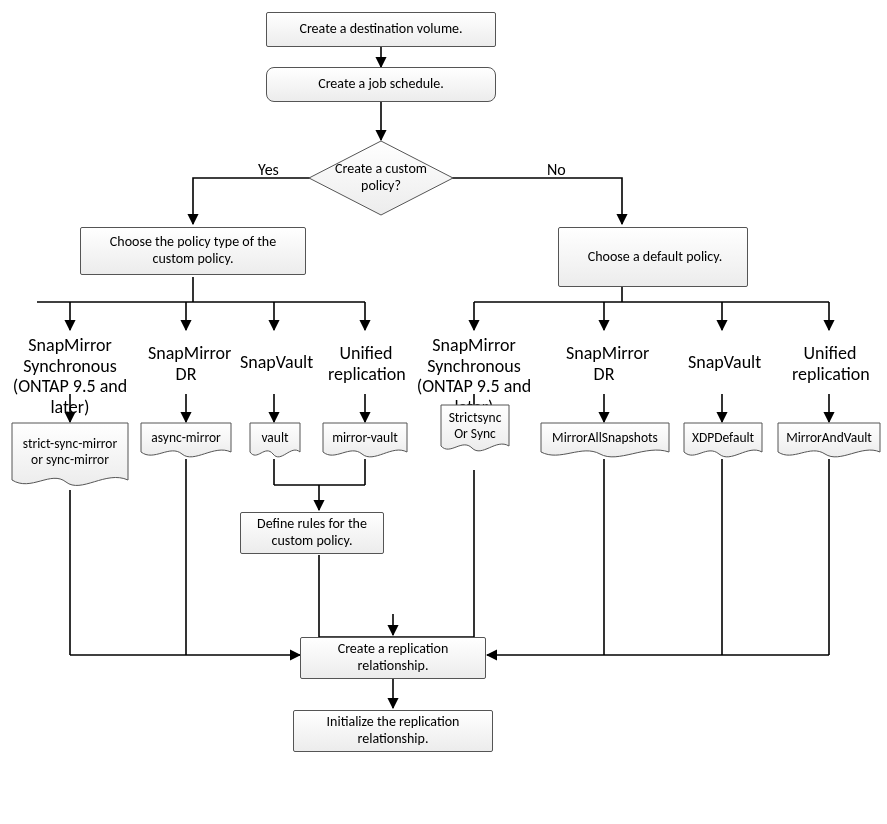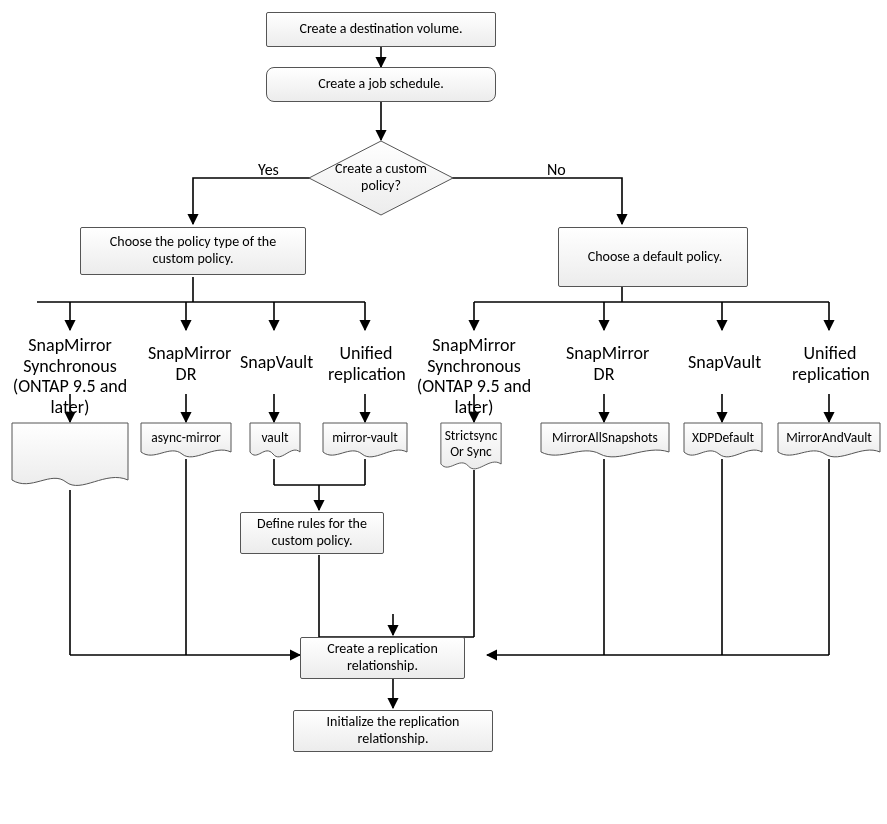--- a/index.html
+++ b/index.html
@@ -158,41 +158,42 @@
 
 <div class="txt" style="left:414px; top:335px; width:120px;">SnapMirror Synchronous (ONTAP 9.5 and later)</div>
 <div class="txt" style="left:566px; top:343px; width:76px;">SnapMirror DR</div>
 <div class="txt" style="left:688px; top:352px; width:70px;">SnapVault</div>
 <div class="txt" style="left:792px; top:343px; width:76px;">Unified replication</div>
 
 <div class="doc" style="left:11px; top:422px; width:118px; height:68px;">
   <svg viewBox="0 0 118 68" preserveAspectRatio="none">
     <path d="M1 1 H117 V58 C95 48,70 72,55 60 C40 48,20 70,1 58 Z" fill="url(#boxgrad)" stroke="#555"></path>
   </svg>
+  <div class="label">strict-sync-mirror or sync-mirror</div>
 </div>
 <div class="doc" style="left:140px; top:422px; width:92px; height:40px;">
   <svg viewBox="0 0 92 40" preserveAspectRatio="none">
     <path d="M1 1 H91 V30 C74 22,54 42,42 32 C30 22,14 40,1 30 Z" fill="url(#boxgrad)" stroke="#555"></path>
   </svg>
   <div class="label">async-mirror</div>
 </div>
 <div class="doc" style="left:249px; top:422px; width:52px; height:40px;">
   <svg viewBox="0 0 52 40" preserveAspectRatio="none">
     <path d="M1 1 H51 V30 C42 22,32 42,24 32 C16 22,8 40,1 30 Z" fill="url(#boxgrad)" stroke="#555"></path>
   </svg>
   <div class="label">vault</div>
 </div>
 <div class="doc" style="left:322px; top:422px; width:86px; height:40px;">
   <svg viewBox="0 0 86 40" preserveAspectRatio="none">
     <path d="M1 1 H85 V30 C70 22,52 42,40 32 C28 22,13 40,1 30 Z" fill="url(#boxgrad)" stroke="#555"></path>
   </svg>
   <div class="label">mirror-vault</div>
 </div>
 
-<div class="doc" style="left:440px; top:422px; width:62px; height:52px;">
+<div class="doc" style="left:440px; top:404px; width:70px; height:52px;">
   <svg viewBox="0 0 70 52" preserveAspectRatio="none">
     <path d="M1 1 H69 V42 C56 34,42 54,32 44 C22 34,10 52,1 42 Z" fill="url(#boxgrad)" stroke="#555"></path>
   </svg>
   <div class="label">Strictsync Or Sync</div>
 </div>
 <div class="doc" style="left:540px; top:422px; width:130px; height:40px;">
   <svg viewBox="0 0 130 40" preserveAspectRatio="none">
     <path d="M1 1 H129 V30 C106 22,78 42,60 32 C42 22,20 40,1 30 Z" fill="url(#boxgrad)" stroke="#555"></path>
   </svg>
   <div class="label">MirrorAllSnapshots</div>
@@ -205,15 +206,15 @@
 </div>
 <div class="doc" style="left:777px; top:422px; width:104px; height:40px;">
   <svg viewBox="0 0 104 40" preserveAspectRatio="none">
     <path d="M1 1 H103 V30 C85 22,63 42,48 32 C33 22,16 40,1 30 Z" fill="url(#boxgrad)" stroke="#555"></path>
   </svg>
   <div class="label">MirrorAndVault</div>
 </div>
 
 <div class="process" style="left:240px; top:512px; width:144px; height:42px;">Define rules for the custom policy.</div>
 
-<div class="process" style="left:300px; top:637px; width:165px; height:42px;">Create a replication relationship.</div>
+<div class="process" style="left:300px; top:637px; width:186px; height:42px;">Create a replication relationship.</div>
 
 <div class="process" style="left:293px; top:710px; width:200px; height:42px;">Initialize the replication relationship.</div>
 
 </body></html>

